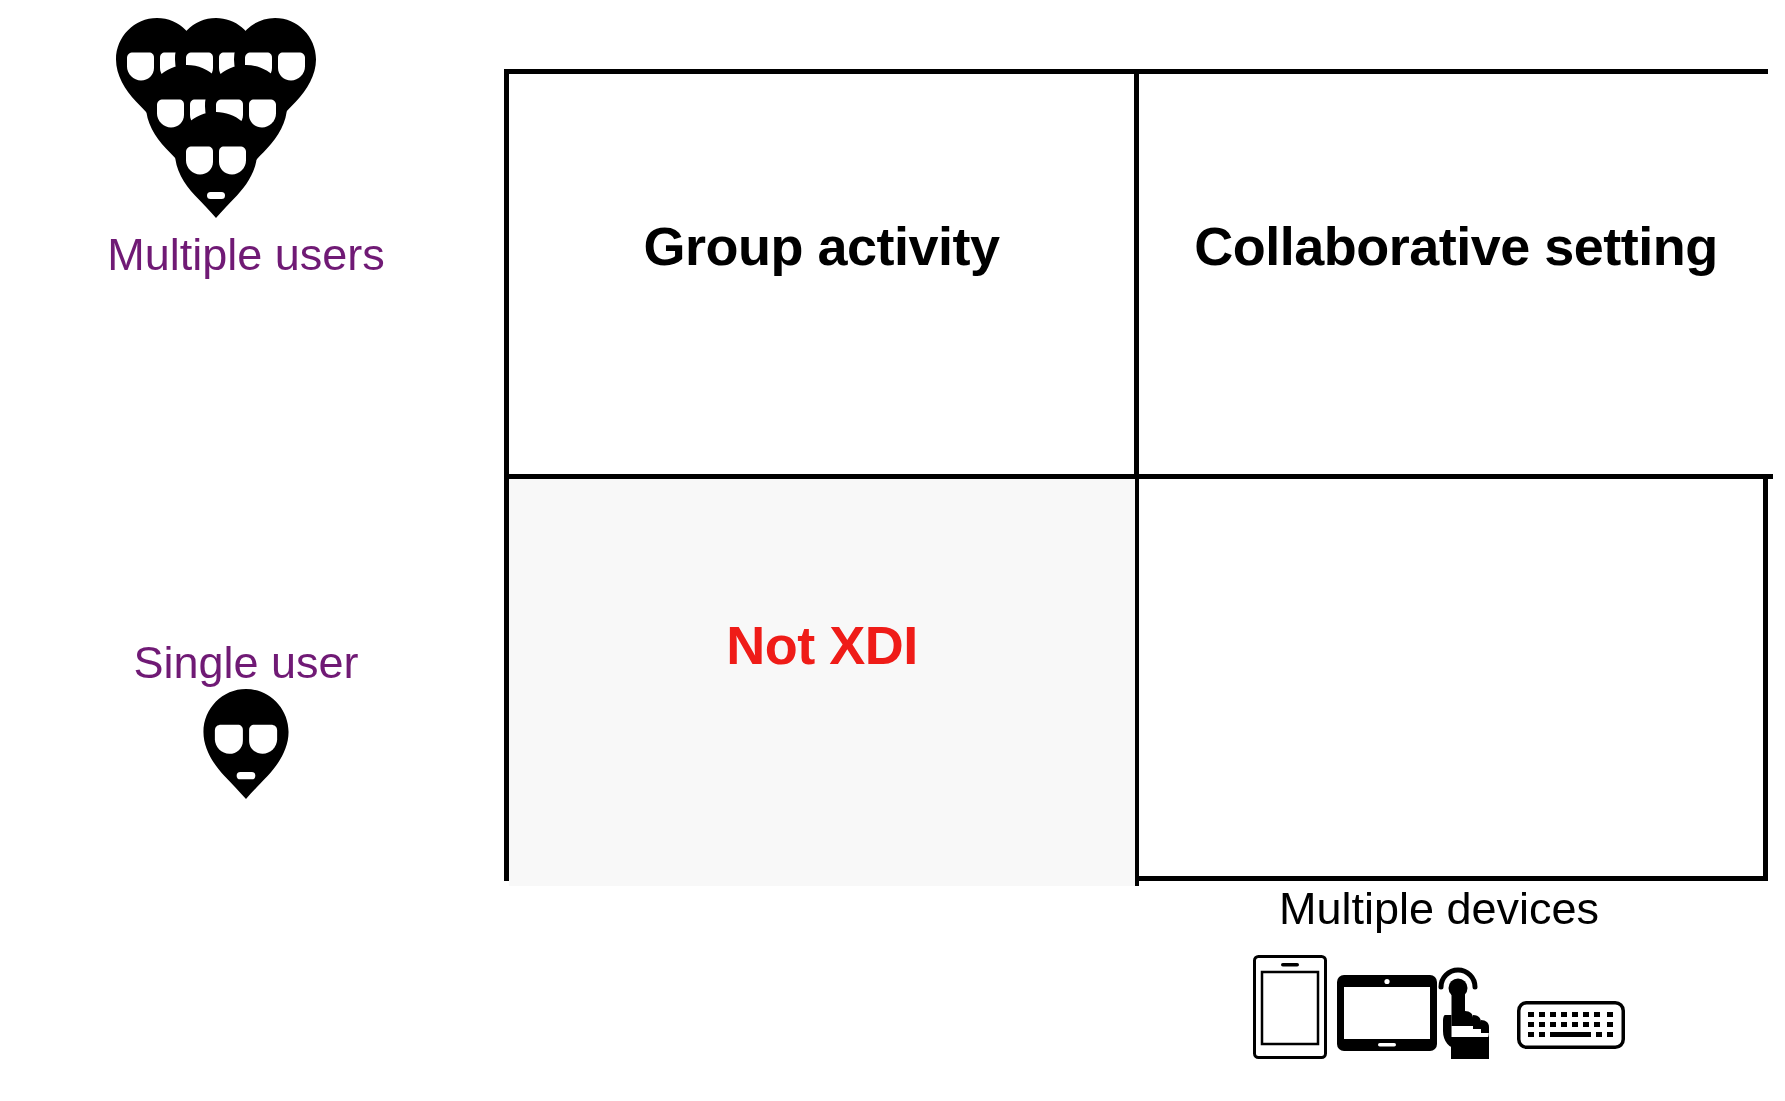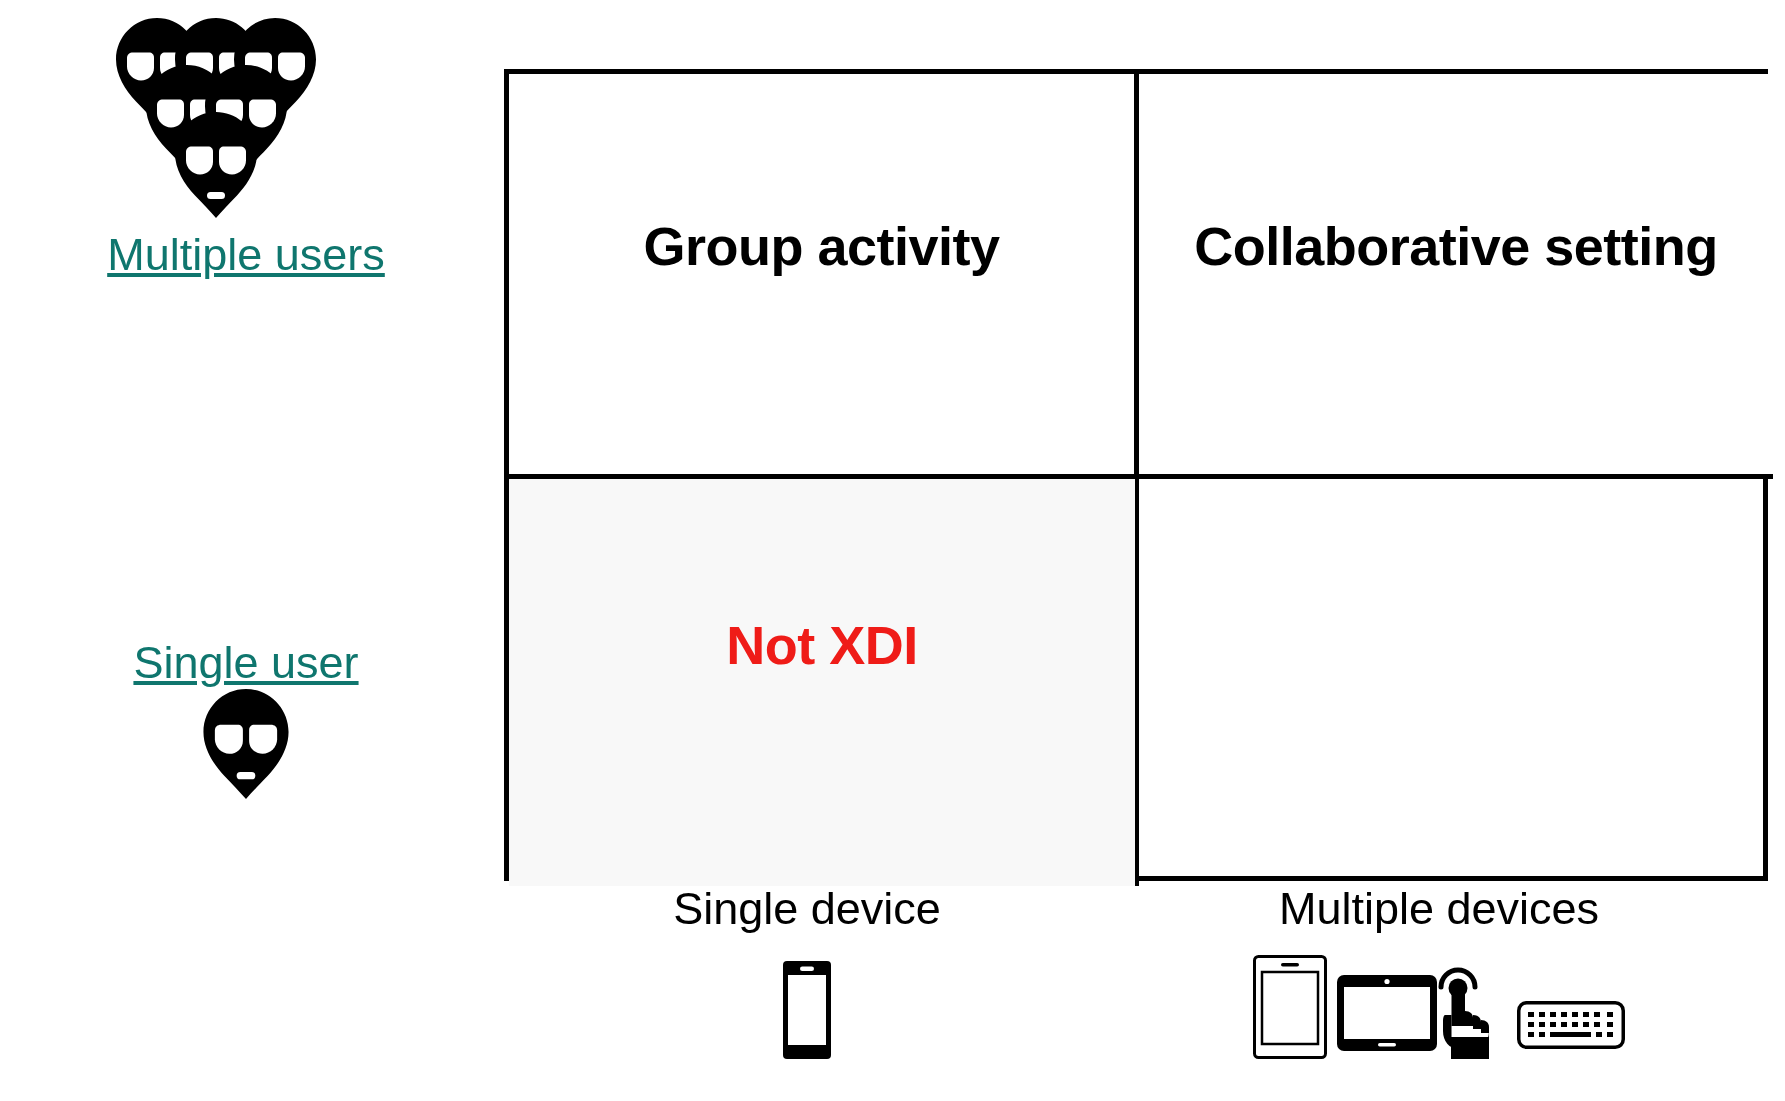--- a/index.html
+++ b/index.html
@@ -32,23 +32,22 @@
     flex-direction: column;
     align-items: center;
   }
   .axis-group.multiple-users { top: 18px; left: 0; }
   .axis-group.single-user { top: 640px; left: 0; }
 
   .axis-label {
     font-size: 45px;
     font-weight: 400;
     line-height: 1.0;
-    color: #0f766e;
+    color: #701a75;
     white-space: nowrap;
-    text-decoration: underline;
   }
   .axis-group.multiple-users .axis-label { margin-top: 14px; }
   .axis-group.single-user .axis-label { margin-bottom: 4px; }
 
   .users-cluster { width: 260px; height: 200px; display:block; }
   .single-head { width: 92px; height: 110px; display:block; }
 
   
   .matrix {
     position: absolute;
@@ -191,32 +190,20 @@
 
   <div class="cell cell-bottom-left">
     <span class="cell-label accent-red">Not XDI</span>
   </div>
 
 
 </div>
 
 <div class="col-axis">
 
-  <div class="col-group single-device">
-    <span class="col-label">Single device</span>
-    <div class="device-row">
-      <span>
-        <svg class="ico-phone" viewBox="0 0 48 98" xmlns="http://www.w3.org/2000/svg" aria-hidden="true">
-          <rect x="0" y="0" width="48" height="98" rx="4" fill="#000000"></rect>
-          <rect x="5" y="14" width="38" height="70" fill="#ffffff"></rect>
-          <rect x="17" y="5.5" width="14" height="4.5" rx="2.25" fill="#ffffff"></rect>
-        </svg>
-      </span>
-    </div>
-  </div>
 
   <div class="col-group multiple-devices">
     <span class="col-label">Multiple devices</span>
     <div class="device-row">
 
       <span>
         <svg class="ico-tablet-p" viewBox="0 0 74 104" xmlns="http://www.w3.org/2000/svg" aria-hidden="true">
           <rect x="1.5" y="1.5" width="71" height="101" rx="4" fill="#ffffff" stroke="#000000" stroke-width="3"></rect>
           <rect x="9" y="17" width="56" height="72" fill="#ffffff" stroke="#000000" stroke-width="2.5"></rect>
           <rect x="28" y="8" width="18" height="3.5" rx="1.75" fill="#000000"></rect>

